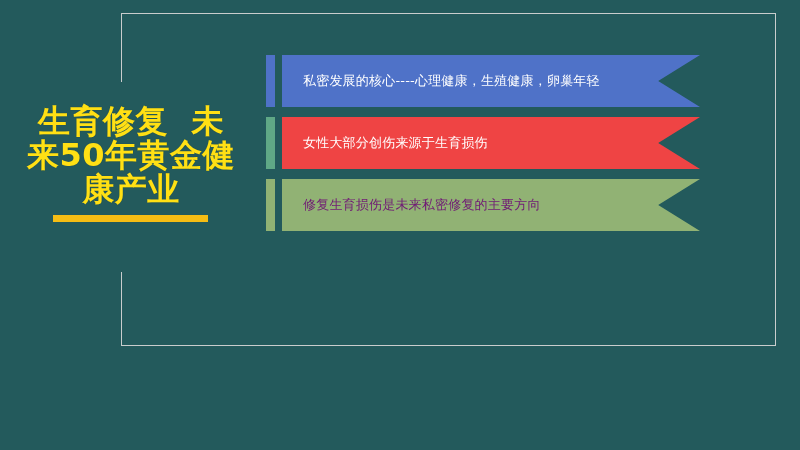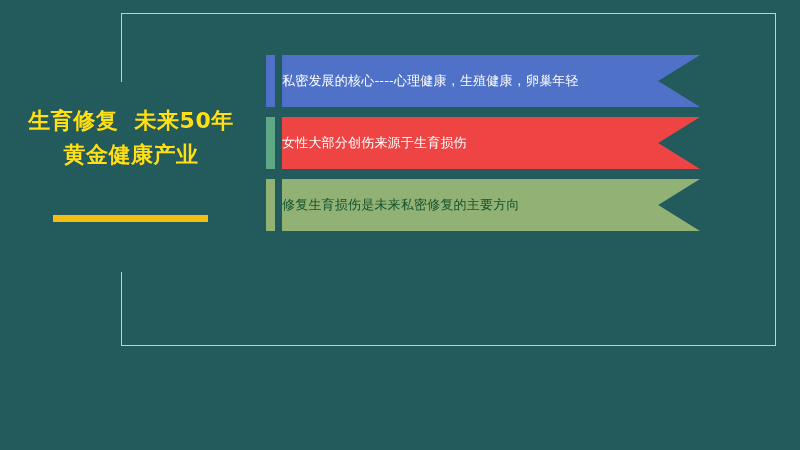--- a/index.html
+++ b/index.html
@@ -60,21 +60,21 @@
   
   #title-block {
     position: absolute;
     left: 24px;
     top: 104px;
     width: 214px;
     text-align: center;
   }
   #title-text {
     color: #ffe014;
-    font-size: 22px;
+    font-size: 32px;
     line-height: 34px;
     font-weight: bold;
     letter-spacing: 0.5px;
     white-space: pre-wrap;
     text-shadow: 0 0 1px rgba(0,0,0,0.25);
   }
   #title-underline {
     position: absolute;
     left: 53px;
     top: 215px;
@@ -109,20 +109,21 @@
     width: 418px;
     height: 52px;
     display: flex;
     align-items: center;
     -webkit-clip-path: polygon(0 0, 100% 0, 90% 50%, 100% 100%, 0 100%);
     clip-path: polygon(0 0, 100% 0, 90% 50%, 100% 100%, 0 100%);
   }
   .banner-label {
     font-size: 13px;
     line-height: 18px;
+    padding-left: 21px;
     padding-right: 52px;
     letter-spacing: 0.2px;
     white-space: nowrap;
   }
 </style>
 </head>
 <body>
 
 <div id="slide" style="background: rgb(35, 90, 92);">
 
@@ -149,19 +150,19 @@
     <div class="banner-row">
       <div class="banner-accent" style="background: rgb(95, 168, 134);"></div>
       <div class="banner-body" style="background: #ef4444;">
         <span class="banner-label" style="color: rgb(255, 255, 255);">女性大部分创伤来源于生育损伤</span>
       </div>
     </div>
 
     <div class="banner-row">
       <div class="banner-accent" style="background: rgb(145, 178, 116);"></div>
       <div class="banner-body" style="background: rgb(145, 178, 116);">
-        <span class="banner-label" style="color: #14532d;">修复生育损伤是未来私密修复的主要方向</span>
+        <span class="banner-label" style="color: #701a75;">修复生育损伤是未来私密修复的主要方向</span>
       </div>
     </div>
 
 
   </div>
 </div>
 
 </body></html>

